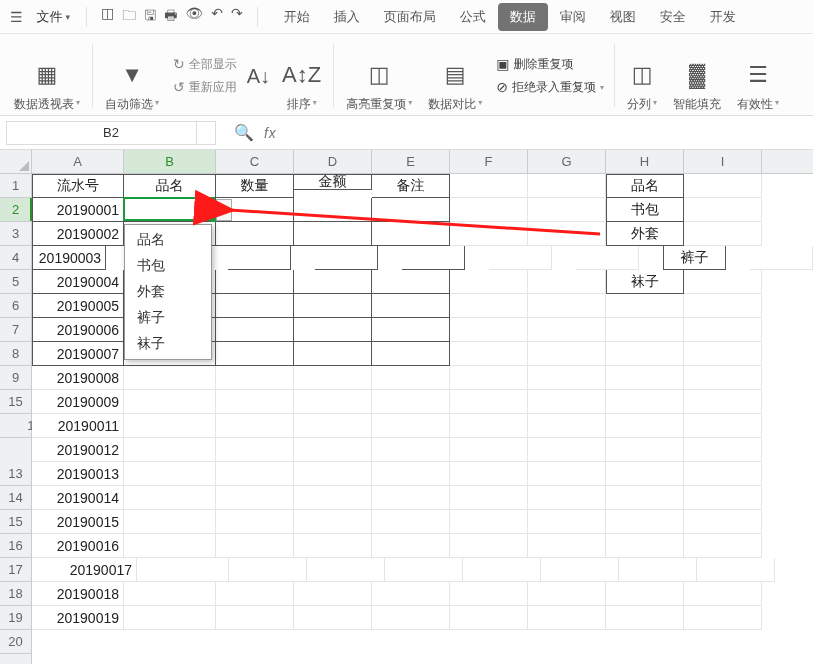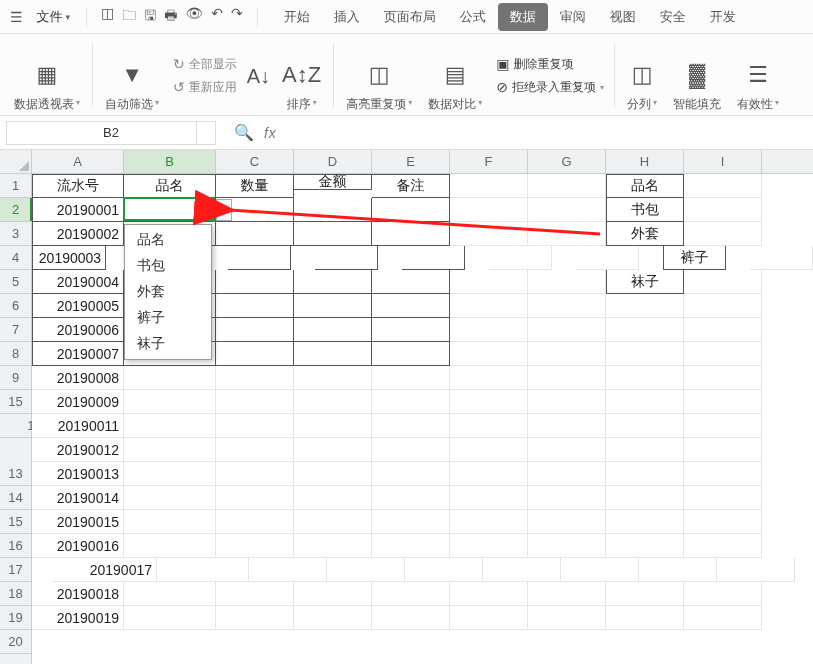--- a/index.html
+++ b/index.html
@@ -591,21 +591,21 @@
         <div class="cell" style="width: 92px; height: 24px;"></div>
         <div class="cell" style="width: 78px; height: 24px;"></div>
         <div class="cell" style="width: 78px; height: 24px;"></div>
         <div class="cell" style="width: 78px; height: 24px;"></div>
         <div class="cell" style="width: 78px; height: 24px;"></div>
         <div class="cell" style="width: 78px; height: 24px;"></div>
         <div class="cell" style="width: 78px; height: 24px;"></div>
         <div class="cell" style="width: 78px; height: 24px;"></div>
       </div>
       <div class="row" style="height: 24px;">
-        <div class="cell right" style="width: 105px; height: 24px; margin-left: 20px;">20190017</div>
+        <div class="cell right" style="width: 105px; height: 24px;">20190017</div>
         <div class="cell" style="width: 92px; height: 24px;"></div>
         <div class="cell" style="width: 78px; height: 24px;"></div>
         <div class="cell" style="width: 78px; height: 24px;"></div>
         <div class="cell" style="width: 78px; height: 24px;"></div>
         <div class="cell" style="width: 78px; height: 24px;"></div>
         <div class="cell" style="width: 78px; height: 24px;"></div>
         <div class="cell" style="width: 78px; height: 24px;"></div>
         <div class="cell" style="width: 78px; height: 24px;"></div>
       </div>
       <div class="row" style="height: 24px;">

